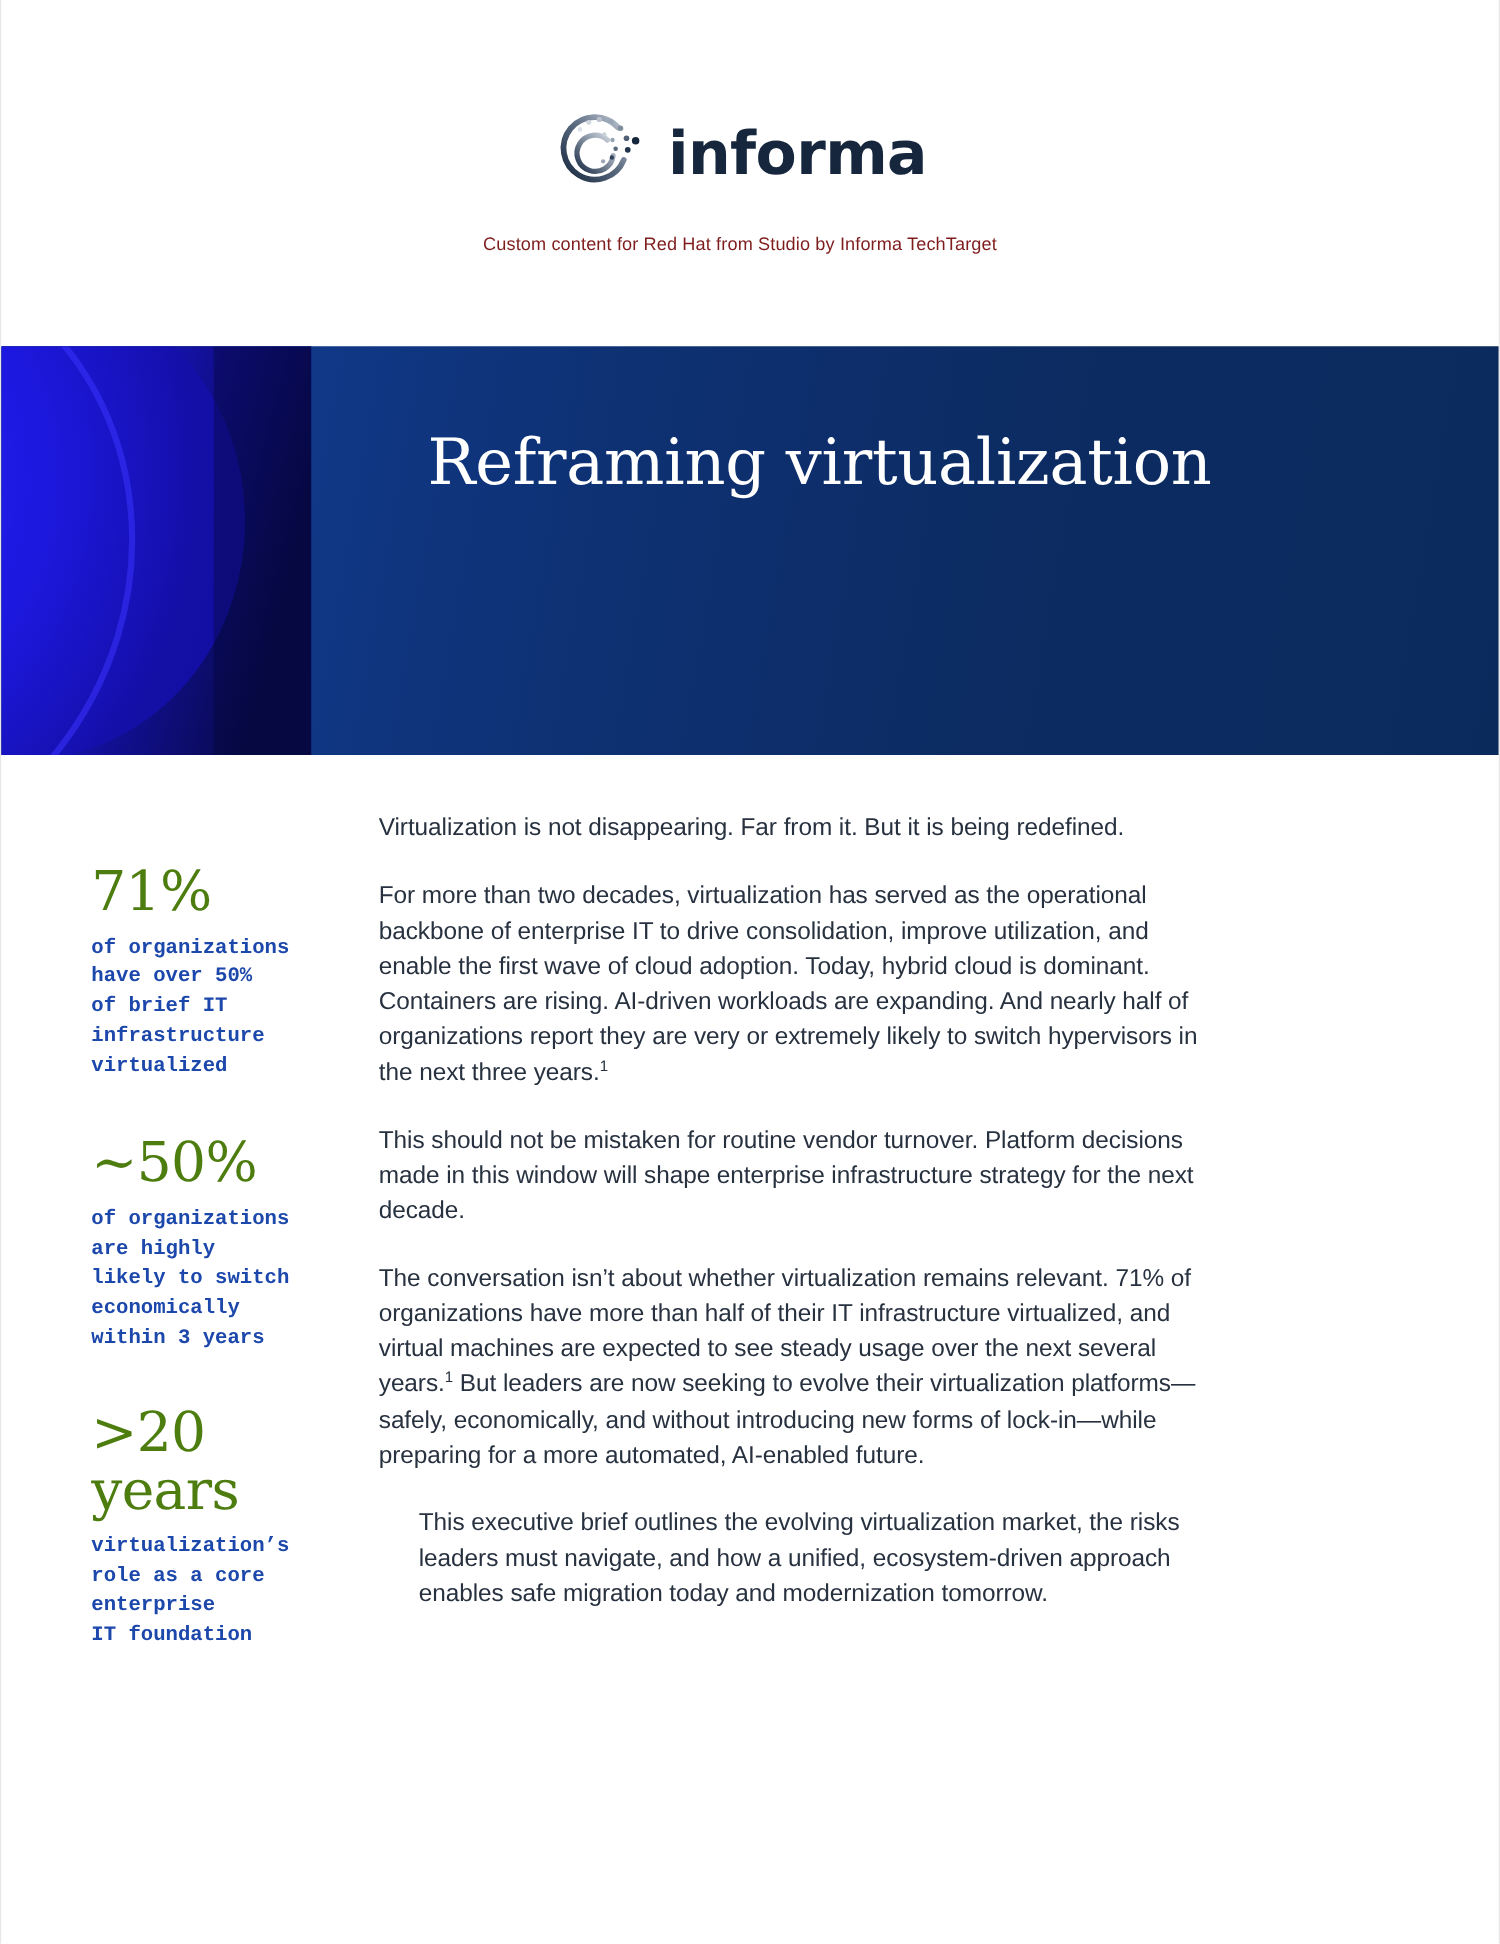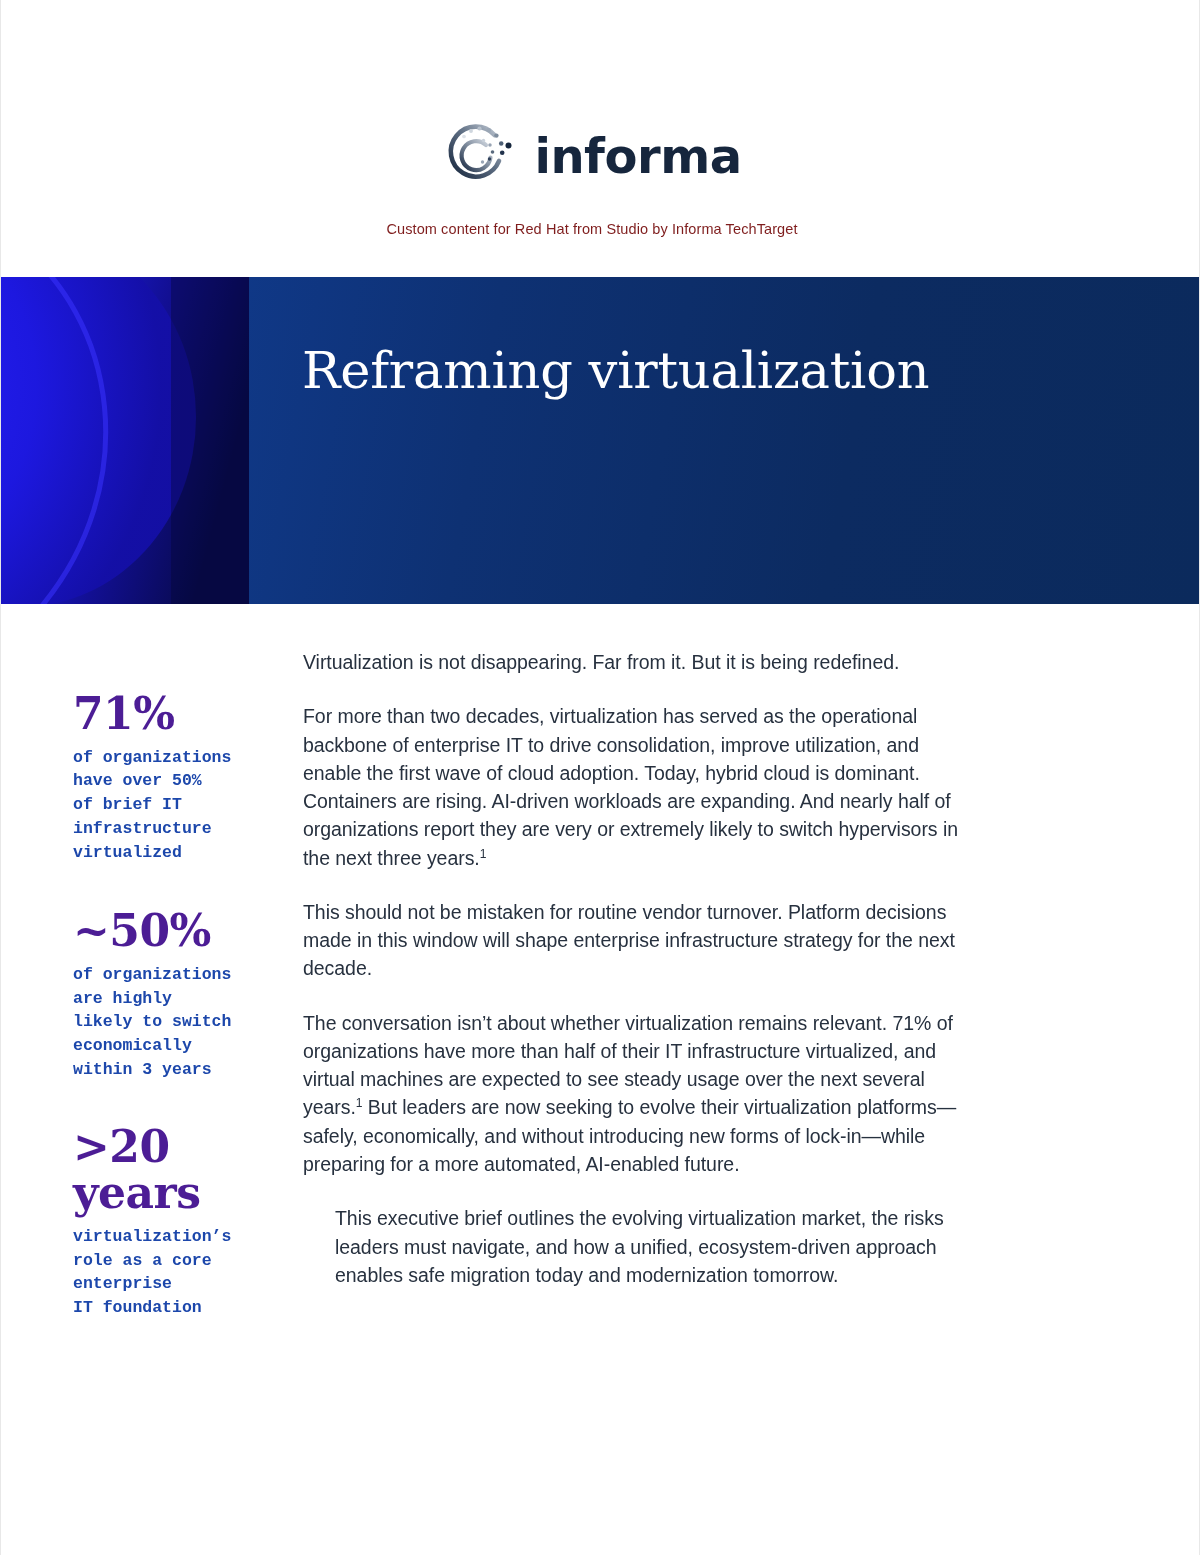--- a/index.html
+++ b/index.html
@@ -19,21 +19,20 @@
     border-left: 1px solid #e8e8e8;
     border-right: 1px solid #e8e8e8;
     box-sizing: border-box;
   }
 
   
   .header {
     position: absolute;
     top: 0; left: 0; right: 16px;
     height: 277px;
-    margin-top: 33px;
   }
   .logo-row {
     position: absolute;
     top: 86px;
     left: 0; right: 0;
     display: flex;
     align-items: center;
     justify-content: center;
     gap: 18px;
   }
@@ -87,21 +86,21 @@
     left: 301px;
     top: 60px;
     width: 700px;
     color: #ffffff;
     font-family: "DejaVu Serif", "Liberation Serif", serif;
     font-size: 51px;
     font-weight: normal;
     line-height: 1.33;
     letter-spacing: -0.2px;
   }
-  .hero-title .line { display: block; white-space: nowrap; }
+  .hero-title .line { display: block; white-space: nowrap; margin-left: 40px; }
 
   
   .content {
     position: absolute;
     top: 604px;
     left: 0; right: 0;
     display: flex;
     align-items: flex-start;
   }
   .stats-col {
@@ -109,22 +108,22 @@
     padding-left: 72px;
     padding-top: 86px;
     box-sizing: border-box;
     flex: 0 0 232px;
   }
   .stat { margin-bottom: 42px; }
   .stat:last-child { margin-bottom: 0; }
   .stat-figure {
     font-family: "DejaVu Serif", "Liberation Serif", serif;
     font-size: 44px;
-    font-weight: bold;
-    color: #4c1d95;
+    font-weight: normal;
+    color: #4d7c0f;
     line-height: 1.08;
     letter-spacing: -0.5px;
     margin-bottom: 8px;
   }
   .stat-figure.two-line { line-height: 1.05; }
   .stat-label {
     font-family: Liberation Mono, monospace;
     font-size: 16.5px;
     font-weight: bold;
     color: #1c47ab;

